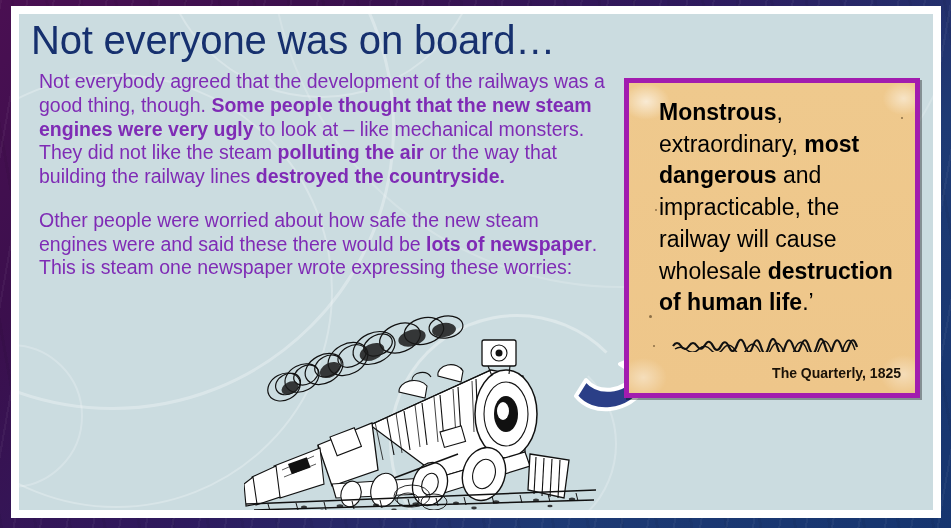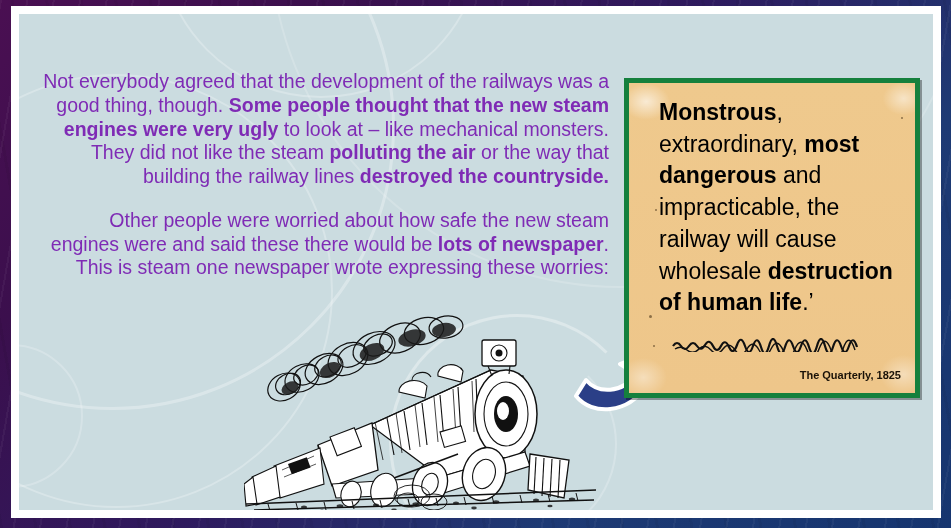--- a/index.html
+++ b/index.html
@@ -43,49 +43,49 @@
 
   #title{
     position:absolute;left:12px;top:4px;
     font-size:40px;line-height:1.1;color:#16306e;
     letter-spacing:-.2px;white-space:nowrap;
   }
   .body-col{
     position:absolute;left:20px;top:56px;width:570px;
     color:#7f2bb5;font-size:19.5px;line-height:1.22;
   }
-  .body-col p{margin:0 0 20px 0;text-align:right;}
+  .body-col p{margin:0 0 20px 0;}
   .body-col b{font-weight:bold;color:#7f2bb5;}
 
   
   #quote-box{
     position:absolute;left:605px;top:64px;width:296px;height:320px;
     background:#efc98d;
-    border:5px solid #15803d;
+    border:5px solid #a21caf;
     box-sizing:border-box;
     box-shadow:2px 2px 0 rgba(0,0,0,.35);
   }
   #quote-paper{
     position:absolute;inset:0;
     background:
       radial-gradient(ellipse 34px 26px at 6% 6%, rgba(255,255,255,.62), rgba(255,255,255,0) 70%),
       radial-gradient(ellipse 30px 24px at 96% 5%, rgba(255,255,255,.50), rgba(255,255,255,0) 70%),
       radial-gradient(ellipse 34px 28px at 5% 95%, rgba(255,255,255,.42), rgba(255,255,255,0) 70%),
       radial-gradient(ellipse 34px 28px at 96% 94%, rgba(255,255,255,.40), rgba(255,255,255,0) 70%),
       linear-gradient(#efc98d,#eec68a);
   }
   #quote-text{
     position:absolute;left:30px;top:14px;right:12px;
     font-size:23px;line-height:1.38;color:#000;
   }
   #quote-text b{font-weight:bold;}
   #squiggle{position:absolute;left:42px;top:255px;width:200px;height:14px;}
   #attribution{
     position:absolute;right:14px;bottom:12px;
-    font-size:11px;font-weight:bold;color:#1a1208;
+    font-size:14px;font-weight:bold;color:#1a1208;
   }
   .speck{position:absolute;width:2px;height:2px;background:rgba(60,40,15,.55);border-radius:50%;}
 
   #arrow{position:absolute;left:555px;top:310px;width:115px;height:95px;}
   #train{position:absolute;left:225px;top:300px;width:355px;height:198px;}
 </style>
 </head>
 <body>
 
 <div id="slide">
@@ -94,20 +94,21 @@
 
   <div id="canvas">
     <div class="arc a1"></div>
     <div class="arc a2"></div>
     <div class="arc a3"></div>
     <div class="arc a4"></div>
     <div class="arc a5"></div>
     <div class="arc a6"></div>
     <div class="arc a7"></div>
 
+    <div id="title">Not everyone was on board…</div>
 
     <div class="body-col">
       <p><span>Not everybody agreed that the development of the railways was a good thing, though. </span><b>Some people thought that the new steam engines were very ugly</b><span> to look at – like mechanical monsters. They did not like the steam </span><b>polluting the air</b><span> or the way that building the railway lines </span><b>destroyed the countryside.</b></p>
       <p><span>Other people were worried about how safe the new steam engines were and said these there would be </span><b>lots of newspaper</b><span>. This is steam one newspaper wrote expressing these worries:</span></p>
     </div>
 
     <svg id="train" viewBox="0 0 355 198">
       <g fill="none" stroke="#111" stroke-width="1.1">
 
         <g stroke-width="1.2">

